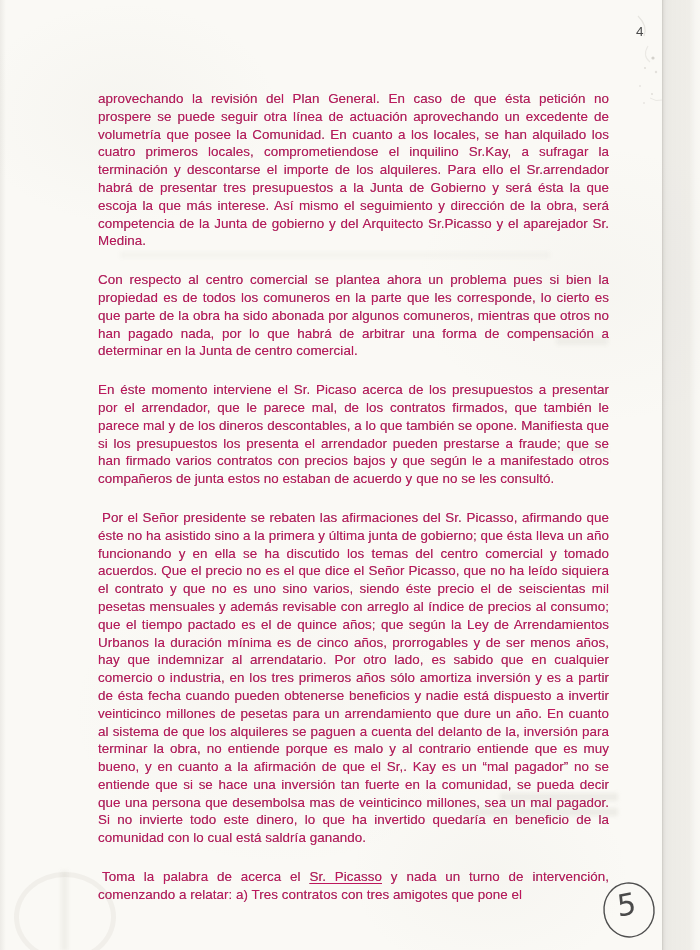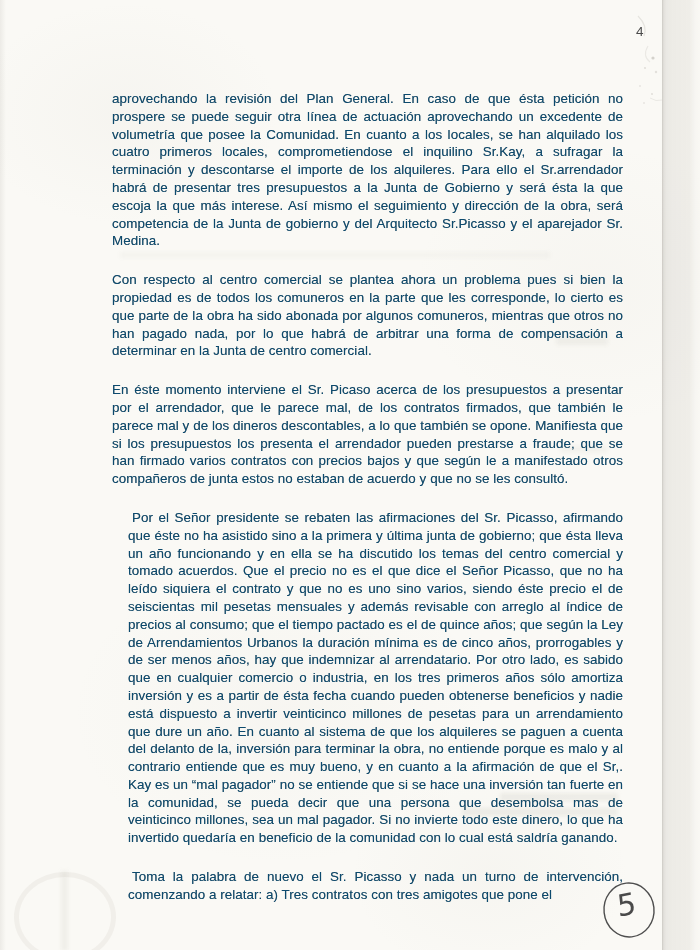--- a/index.html
+++ b/index.html
@@ -38,32 +38,32 @@
   .left-edge {
     position: absolute; top: 0; left: 0;
     width: 6px; height: 100%;
     background: linear-gradient(90deg, rgba(140,135,126,0.12), rgba(140,135,126,0) 100%);
   }
   .page-number {
     position: absolute; left: 636px; top: 24px;
     font-size: 13.5px; color: #4b4b4b;
   }
   .content {
-    position: absolute; left: 112px; top: 90px;
+    position: absolute; left: 98px; top: 90px;
     width: 511px;
     font-size: 13.4px;
     line-height: 17.8px;
-    color: #0c4a6e;
+    color: #be185d;
     text-align: justify;
     letter-spacing: 0.05px;
     text-shadow: 0 0 0.3px rgba(62,62,62,0.55);
   }
   .content p { margin: 0 0 21px 0; }
-  .content p.indent { text-indent: 4px; margin-left: 16px; }
-  .underlined { text-underline-offset: 2px; }
+  .content p.indent { text-indent: 4px; }
+  .underlined { text-decoration: underline; text-underline-offset: 2px; }
 
   
   .circled-five {
     position: absolute; left: 599px; top: 877px;
     width: 62px; height: 66px;
   }
   .circled-five svg { position: absolute; inset: 0; }
   .circled-five .five {
     position: absolute; left: 18px; top: 13px;
     font-family: "DejaVu Sans", sans-serif;
@@ -117,21 +117,21 @@
     <circle cx="56" cy="84" r="1.1" fill="rgba(110,104,94,0.30)"></circle>
     <circle cx="48" cy="93" r="1.0" fill="rgba(120,114,104,0.26)"></circle>
     <path d="M54 88 q 6 4 12 2" fill="none" stroke="rgba(120,114,104,0.22)" stroke-width="1"></path>
   </svg>
 
   <div class="content">
     <p>aprovechando la revisión del Plan General. En caso de que ésta petición no prospere se puede seguir otra línea de actuación aprovechando un excedente de volumetría que posee la Comunidad. En cuanto a los locales, se han alquilado los cuatro primeros locales, comprometiendose el inquilino Sr.Kay, a sufragar la terminación y descontarse el importe de los alquileres. Para ello el Sr.arrendador habrá de presentar tres presupuestos a la Junta de Gobierno y será ésta la que escoja la que más interese. Así mismo el seguimiento y dirección de la obra, será competencia de la Junta de gobierno y del Arquitecto Sr.Picasso y el aparejador Sr. Medina.</p>
     <p>Con respecto al centro comercial se plantea ahora un problema pues si bien la propiedad es de todos los comuneros en la parte que les corresponde, lo cierto es que parte de la obra ha sido abonada por algunos comuneros, mientras que otros no han pagado nada, por lo que habrá de arbitrar una forma de compensación a determinar en la Junta de centro comercial.</p>
     <p>En éste momento interviene el Sr. Picaso acerca de los presupuestos a presentar por el arrendador, que le parece mal, de los contratos firmados, que también le parece mal y de los dineros descontables, a lo que también se opone. Manifiesta que si los presupuestos los presenta el arrendador pueden prestarse a fraude; que se han firmado varios contratos con precios bajos y que según le a manifestado otros compañeros de junta estos no estaban de acuerdo y que no se les consultó.</p>
     <p class="indent">Por el Señor presidente se rebaten las afirmaciones del Sr. Picasso, afirmando que éste no ha asistido sino a la primera y última junta de gobierno; que ésta lleva un año funcionando y en ella se ha discutido los temas del centro comercial y tomado acuerdos. Que el precio no es el que dice el Señor Picasso, que no ha leído siquiera el contrato y que no es uno sino varios, siendo éste precio el de seiscientas mil pesetas mensuales y además revisable con arreglo al índice de precios al consumo; que el tiempo pactado es el de quince años; que según la Ley de Arrendamientos Urbanos la duración mínima es de cinco años, prorrogables y de ser menos años, hay que indemnizar al arrendatario. Por otro lado, es sabido que en cualquier comercio o industria, en los tres primeros años sólo amortiza inversión y es a partir de ésta fecha cuando pueden obtenerse beneficios y nadie está dispuesto a invertir veinticinco millones de pesetas para un arrendamiento que dure un año.  En cuanto al sistema de que los alquileres se paguen a cuenta del delanto de la, inversión para terminar la obra, no entiende porque es malo y al contrario entiende que es muy bueno, y en cuanto a la afirmación de que el Sr,. Kay es un “mal pagador” no se entiende que si se hace una inversión tan fuerte en la comunidad,  se pueda decir que una persona que desembolsa mas de veinticinco millones, sea un mal pagador. Si no invierte todo este dinero, lo que ha invertido quedaría en beneficio de la comunidad con lo cual está saldría ganando.</p>
-    <p class="indent"><span>Toma la palabra de nuevo el </span><span class="underlined">Sr. Picasso</span><span> y nada un turno de intervención, comenzando a relatar: a) Tres contratos con tres amigotes que pone el</span></p>
+    <p class="indent"><span>Toma la palabra de acerca el </span><span class="underlined">Sr. Picasso</span><span> y nada un turno de intervención, comenzando a relatar: a) Tres contratos con tres amigotes que pone el</span></p>
   </div>
 
   <div class="bleed b1"></div>
   <div class="bleed b2"></div>
   <div class="bleed b3"></div>
   <div class="bleed b4"></div>
   <div class="bleed b5"></div>
 
   <div class="stamp"></div>
 

